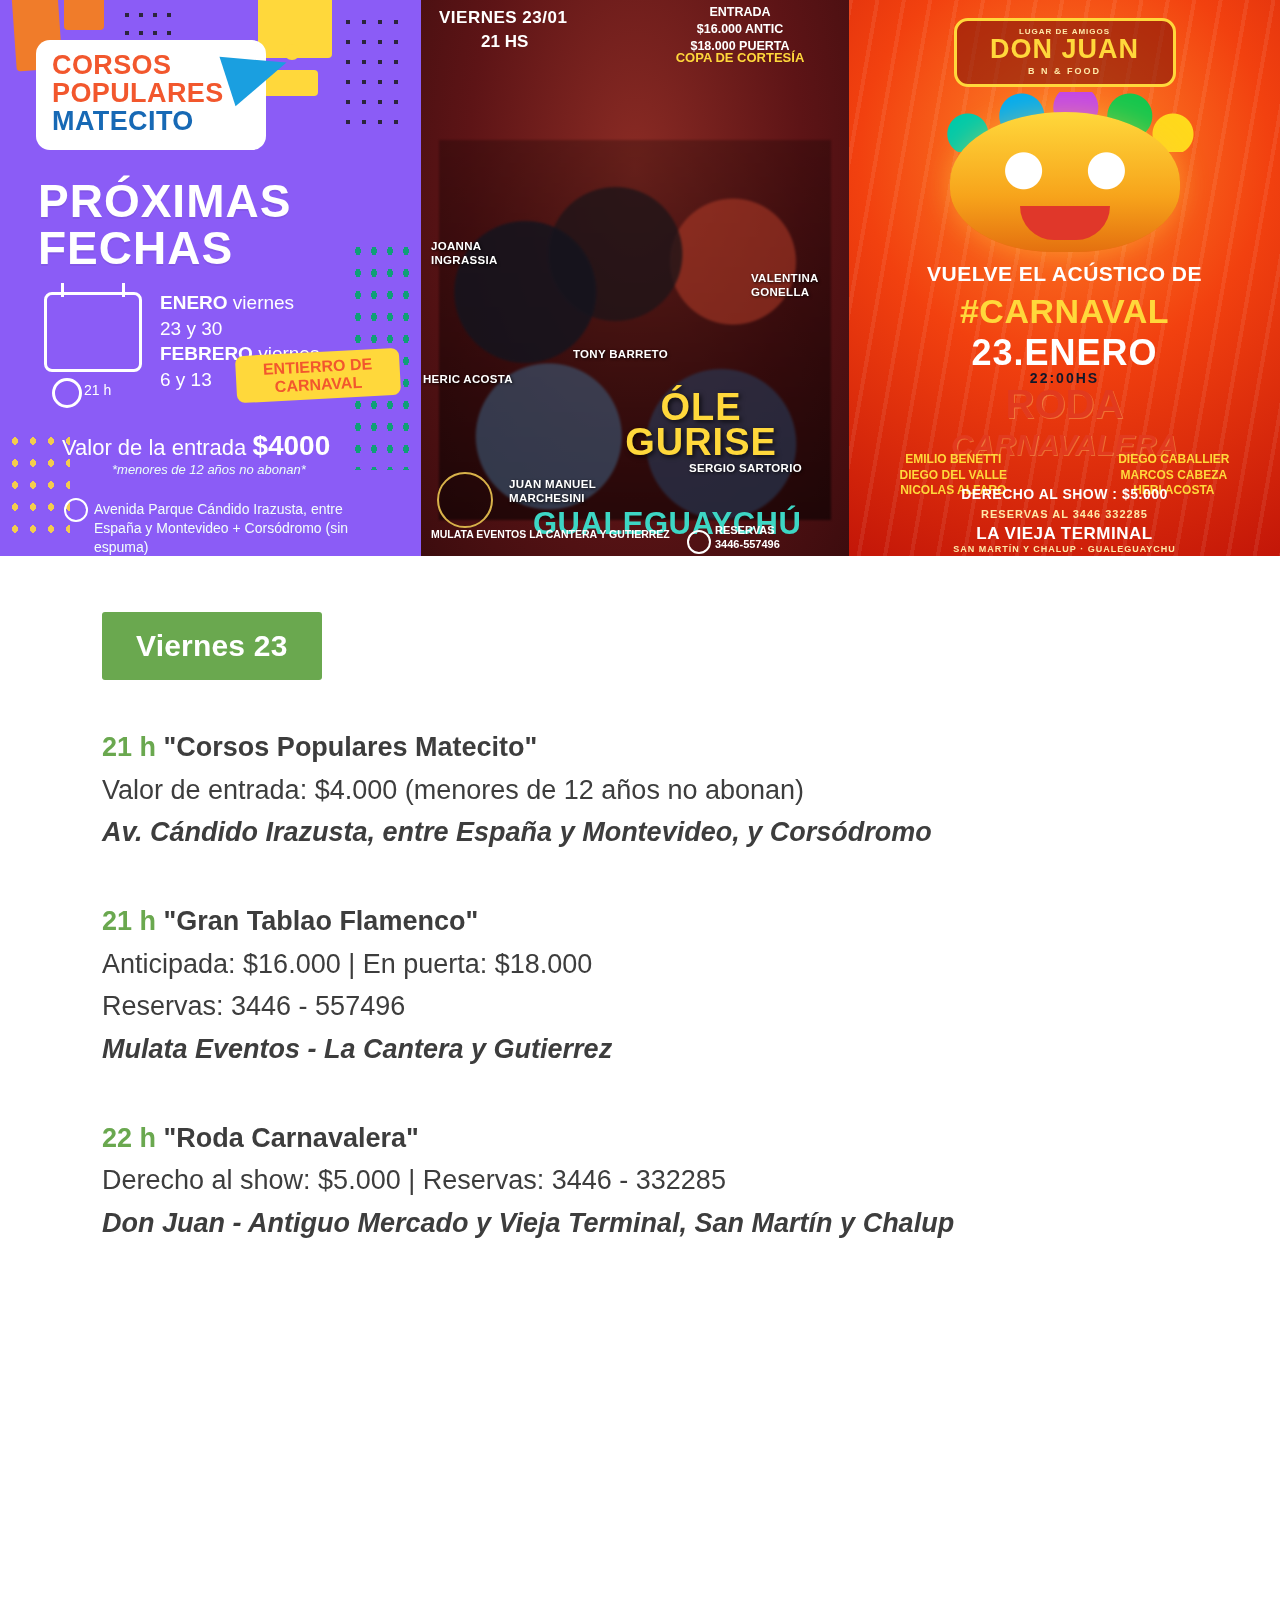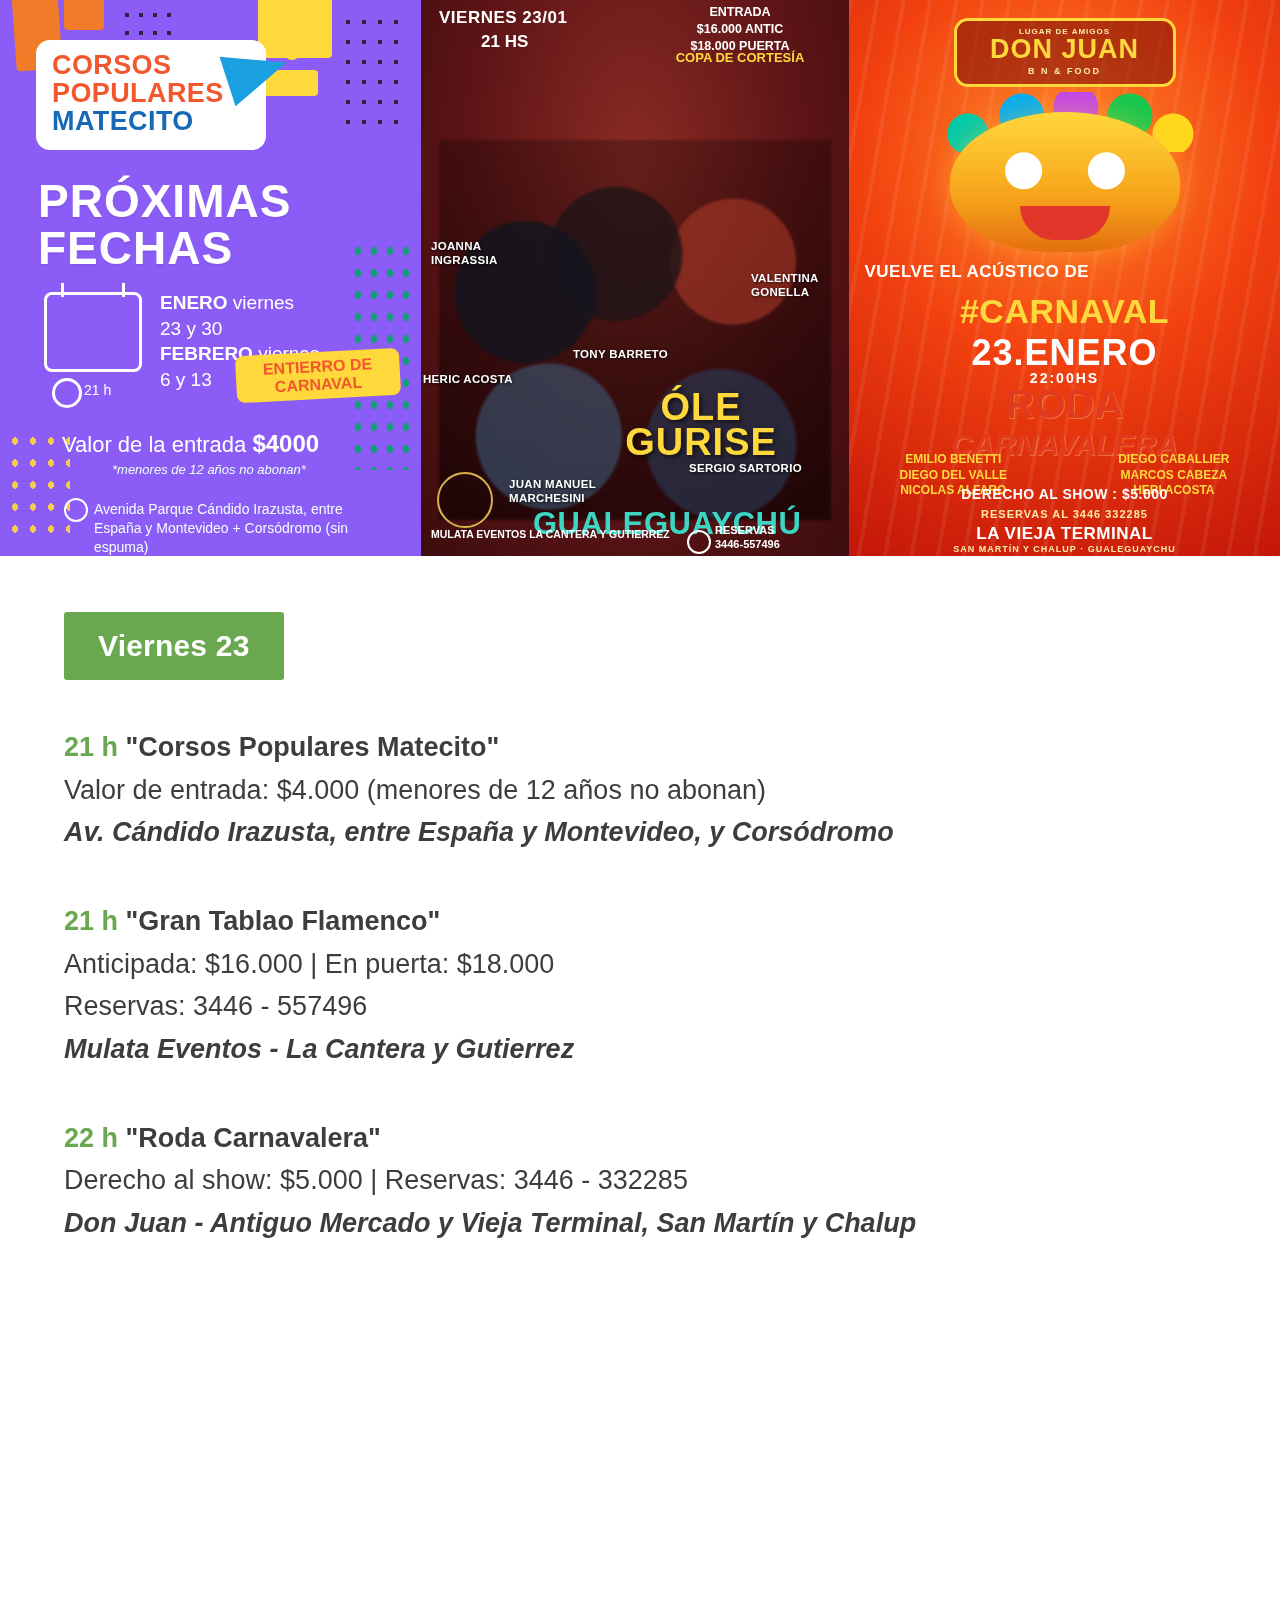--- a/index.html
+++ b/index.html
@@ -79,21 +79,21 @@
   .p1-cal:before { content:""; position:absolute; left:14px; top:-12px; width:3px; height:14px; background:#fff; }
   .p1-cal:after  { content:""; position:absolute; right:14px; top:-12px; width:3px; height:14px; background:#fff; }
   .p1-clock { position: absolute; left: 52px; top: 378px; width: 24px; height: 24px; border: 3px solid #fff; border-radius: 50%; }
   .p1-clock-lbl { position: absolute; left: 84px; top: 382px; color: #fff; font-size: 14px; }
   .p1-badge {
     position: absolute; left: 236px; top: 352px; width: 148px; padding: 6px 8px;
     background: #ffd83b; border-radius: 8px; text-align: center; transform: rotate(-3deg);
     color: #f2572d; font-weight: 800; font-size: 16px; line-height: 1.1;
   }
   .p1-price { position: absolute; left: 62px; top: 430px; width: 320px; color: #ffffff; font-size: 22px; }
-  .p1-price b { font-weight: 800; font-size: 24px; }
+  .p1-price b { font-weight: 800; font-size: 28px; }
   .p1-note { position: absolute; left: 112px; top: 462px; color: #eafff7; font-size: 13px; font-style: italic; }
   .p1-addr { position: absolute; left: 94px; top: 500px; width: 300px; color: #f2fffb; font-size: 14px; line-height: 1.35; }
   .p1-pin { position: absolute; left: 64px; top: 498px; width: 20px; height: 20px; border: 2px solid #fff; border-radius: 50%; }
 
   
   .p2-bg {
     position: absolute; inset: 0;
     background:
       radial-gradient(ellipse at 50% 30%, #8a2b24 0%, #5d1416 55%, #3c0c0e 100%);
   }
@@ -170,38 +170,38 @@
   .p3-plume {
     position: absolute; left: 50%; transform: translateX(-50%); top: 92px; width: 270px; height: 60px;
     background:
       radial-gradient(circle at 14% 70%, #18c2a8 0 20px, transparent 21px),
       radial-gradient(circle at 34% 40%, #1aa7e0 0 22px, transparent 23px),
       radial-gradient(circle at 54% 26%, #b44bd6 0 22px, transparent 23px),
       radial-gradient(circle at 74% 40%, #2bbf5a 0 22px, transparent 23px),
       radial-gradient(circle at 90% 70%, #ffd83b 0 20px, transparent 21px);
     filter: saturate(1.2);
   }
-  .p3-vuelve { position: absolute; left: 50%; transform: translateX(-50%); top: 262px; width: 400px; color: #ffffff; font-size: 17px; font-weight: 800; letter-spacing: .5px; }
+  .p3-vuelve { position: absolute; left: 50%; transform: translateX(-50%); top: 262px; width: 400px; text-align: center; color: #ffffff; font-size: 21px; font-weight: 800; letter-spacing: .5px; }
   .p3-carnaval { position: absolute; left: 50%; transform: translateX(-50%); top: 292px; width: 400px; text-align: center; color: #ffd83b; font-size: 34px; font-weight: 800; letter-spacing: .5px; }
   .p3-fecha { position: absolute; left: 50%; transform: translateX(-50%); top: 332px; width: 400px; text-align: center; color: #ffffff; font-size: 36px; font-weight: 800; letter-spacing: 1px; }
-  .p3-hora { position: absolute; left: 50%; transform: translateX(-50%); top: 370px; width: 400px; text-align: center; color: #ffffff; font-size: 14px; font-weight: 700; letter-spacing: 2px; }
+  .p3-hora { position: absolute; left: 50%; transform: translateX(-50%); top: 370px; width: 400px; text-align: center; color: #0f172a; font-size: 14px; font-weight: 700; letter-spacing: 2px; }
   .p3-roda { position: absolute; left: 50%; transform: translateX(-50%); top: 386px; width: 400px; text-align: center; color: #e23a1e; font-size: 40px; font-weight: 800; line-height: .92; text-shadow: 1px 1px 0 rgba(255,220,120,.35); }
   .p3-roda .c2 { font-size: 30px; font-style: italic; }
   .p3-names {
     position: absolute; left: 50%; transform: translateX(-50%); top: 452px; width: 330px;
     display: flex; justify-content: space-between; color: #ffd83b; font-size: 12px; font-weight: 800; line-height: 1.3; text-align: center;
   }
   .p3-derecho { position: absolute; left: 50%; transform: translateX(-50%); top: 486px; width: 400px; text-align: center; color: #ffffff; font-size: 14px; font-weight: 800; letter-spacing: .5px; }
   .p3-reservas { position: absolute; left: 50%; transform: translateX(-50%); top: 508px; width: 400px; text-align: center; color: #ffe9a8; font-size: 11px; font-weight: 800; letter-spacing: 1px; }
   .p3-terminal { position: absolute; left: 50%; transform: translateX(-50%); top: 524px; width: 400px; text-align: center; color: #ffffff; font-size: 17px; font-weight: 800; letter-spacing: .5px; }
   .p3-dir { position: absolute; left: 50%; transform: translateX(-50%); top: 544px; width: 400px; text-align: center; color: #ffe9a8; font-size: 9px; font-weight: 700; letter-spacing: 1px; }
 
   
   .content {
-    padding: 56px 0 0 64px;
+    padding: 56px 0 0 102px;
     width: 1130px;
     box-sizing: border-box;
   }
   .day-chip {
     display: inline-block;
     background: #6aa84f;
     color: #ffffff;
     font-size: 30px;
     font-weight: 700;
     padding: 17px 34px;

